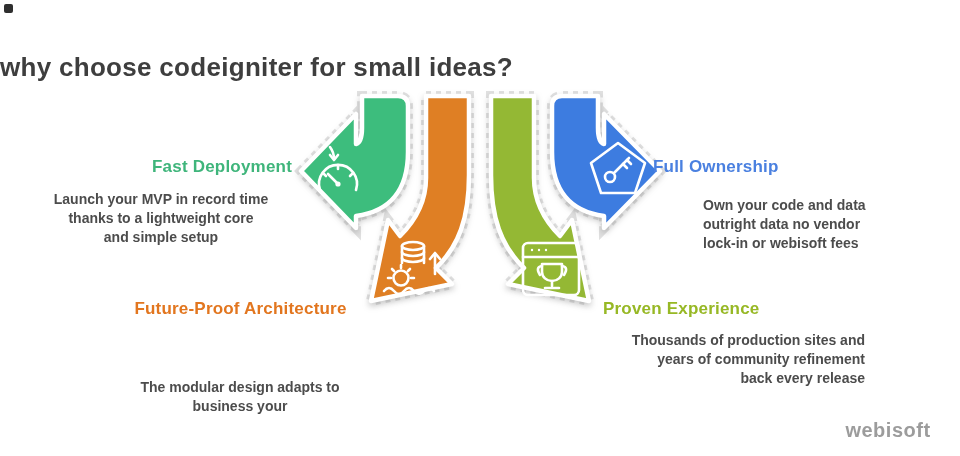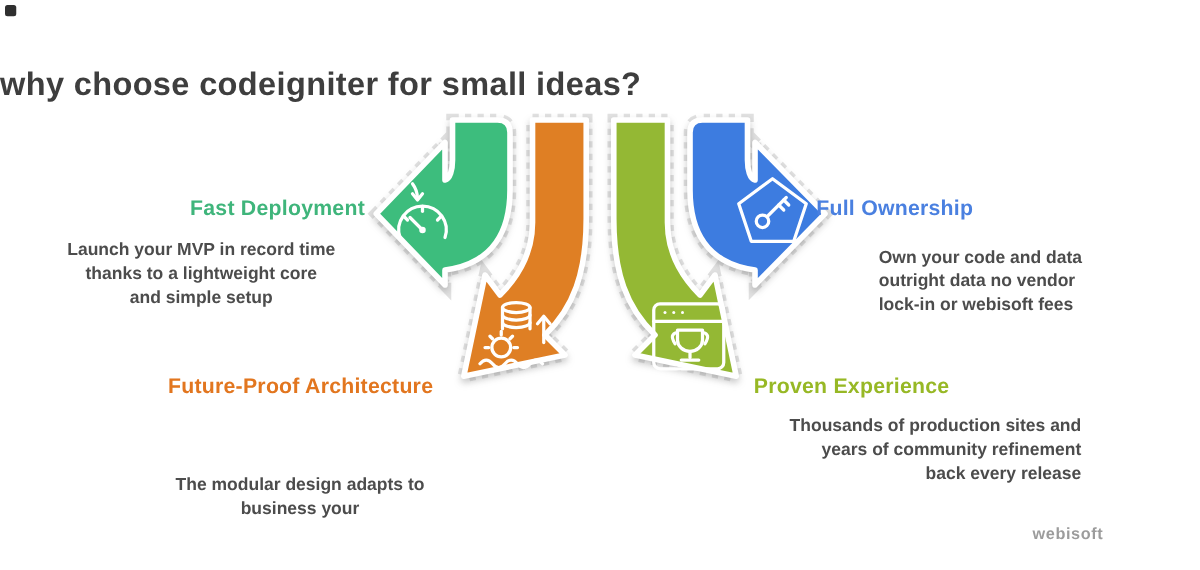--- a/index.html
+++ b/index.html
@@ -22,22 +22,22 @@
   .blk{position:absolute;}
   .blk.tl-label{left:40px;width:252px;top:157px;text-align:right;}
   .blk.tl-body{left:30px;width:262px;top:190px;text-align:center;}
   .blk.tr-label{left:653px;width:260px;top:157px;text-align:left;}
   .blk.tr-body{left:674px;width:200px;top:196px;text-align:left;margin-left:29px;}
   .blk.bl-label{left:118px;width:245px;top:299px;text-align:center;}
   .blk.bl-body{left:110px;width:260px;top:334px;text-align:center;margin-top:44px;}
   .blk.br-label{left:603px;width:260px;top:299px;text-align:left;}
   .blk.br-body{left:603px;width:262px;top:331px;text-align:right;}
   .watermark{
-    position:absolute;left:826px;top:419px;width:124px;text-align:left;
-    font-size:13px;font-weight:700;color:#9c9c9c;letter-spacing:.5px;
+    position:absolute;left:826px;top:419px;width:124px;text-align:center;
+    font-size:20px;font-weight:700;color:#9c9c9c;letter-spacing:.5px;
   }
   .corner-artifact{
     position:absolute;left:4px;top:4px;width:9px;height:9px;
     background:#2f2f2f;border-radius:2px;
   }
   svg .halo{fill:none;stroke:#dcdcdc;stroke-width:10;stroke-dasharray:5 5;opacity:.85;}
   svg .arrow{stroke:#ffffff;stroke-width:4.5;stroke-linejoin:round;
     filter:drop-shadow(0 3px 3px rgba(90,90,90,.35));}
   svg .glyph{fill:none;stroke:#ffffff;stroke-width:2.6;stroke-linecap:round;stroke-linejoin:round;}
 </style>

